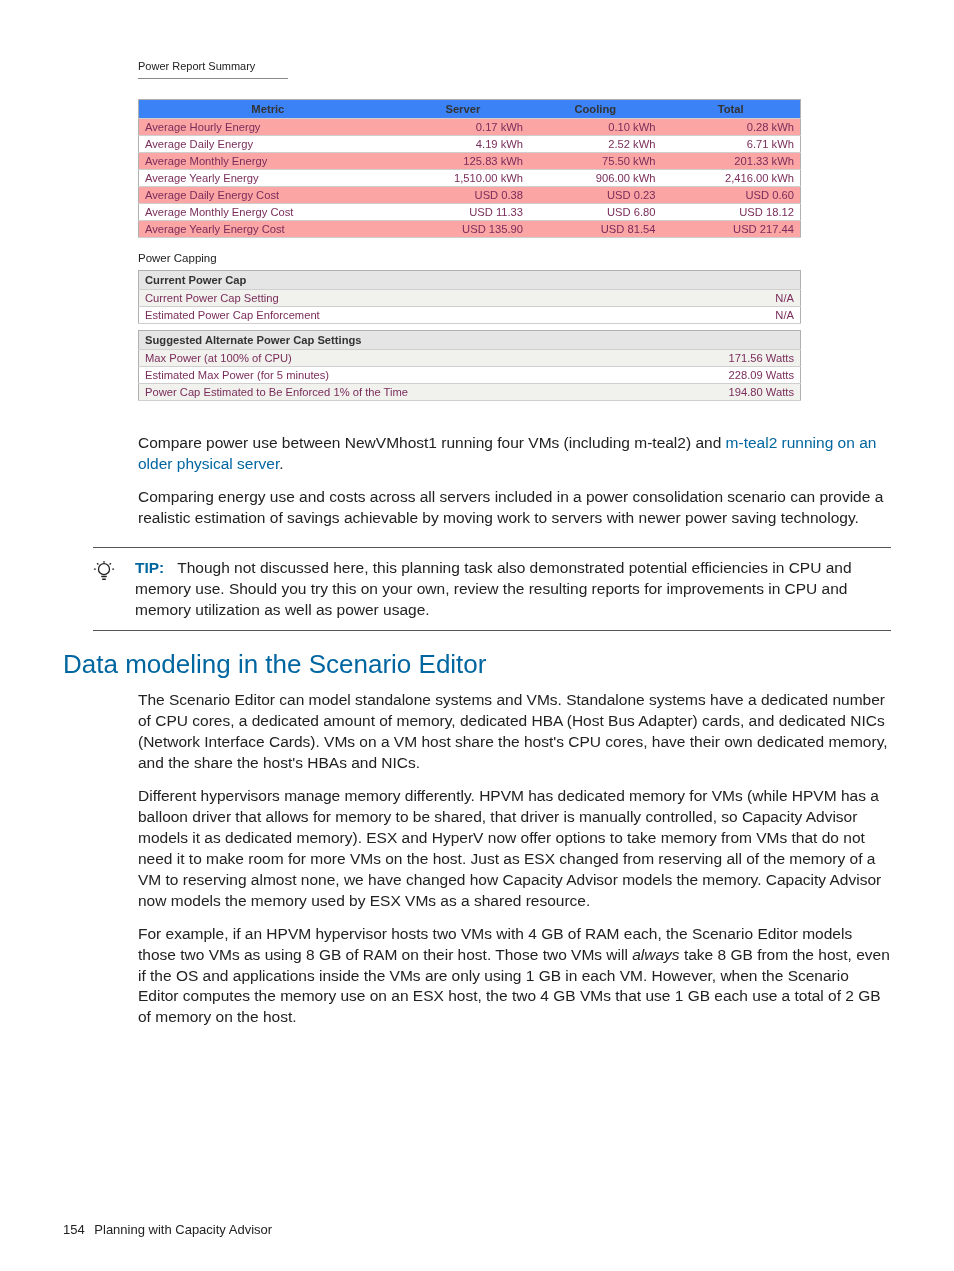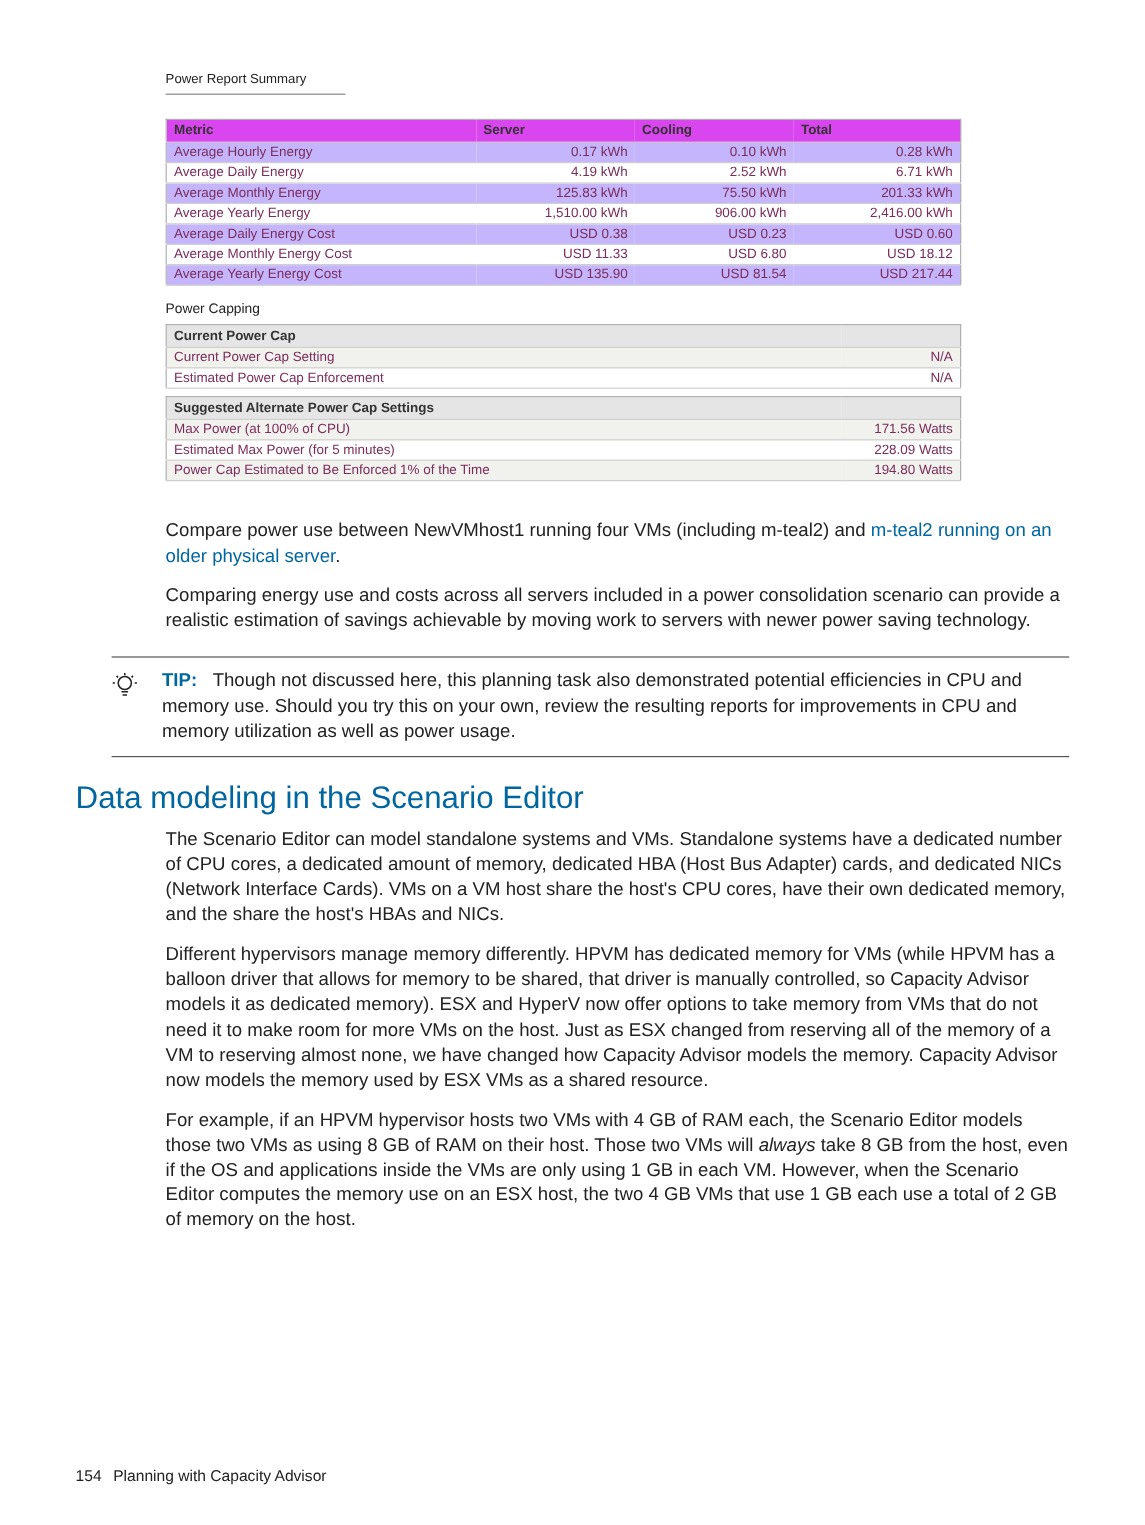--- a/index.html
+++ b/index.html
@@ -33,31 +33,31 @@
     width: 150px;
     margin-bottom: 20px;
   }
   table.metric-table {
     width: 100%;
     border-collapse: collapse;
     font-size: 11.2px;
     border: 1px solid #b0b0b0;
   }
   table.metric-table th {
-    text-align: left;
+    text-align: center;
     font-weight: bold;
     padding: 3px 6px;
     color: #333;
-    background: #d946ef;
+    background: #3b82f6;
     margin-top: 46px;
   }
   table.metric-table td, table.metric-table th { border-bottom: 1px solid #cfcfcf; }
   table.metric-table td { padding: 2px 6px; color: #7a2d5a; }
   table.metric-table td.num { text-align: right; }
-  table.metric-table tr.odd td { background: #c4b5fd; }
+  table.metric-table tr.odd td { background: #fca5a5; }
   table.metric-table tr.even td { background: #fff; }
   .section-label { font-size: 11.5px; color: #222; margin-top: 14px; margin-bottom: 6px; }
   table.cap-table {
     width: 100%;
     border-collapse: collapse;
     font-size: 11.2px;
     border: 1px solid #b0b0b0;
   }
   table.cap-table th { text-align: left; font-weight: bold; padding: 3px 6px; color: #333; background: #e5e5e5; border-bottom: 1px solid #cfcfcf; }
   table.cap-table td { padding: 2px 6px; color: #7a2d5a; border-bottom: 1px solid #cfcfcf; }

